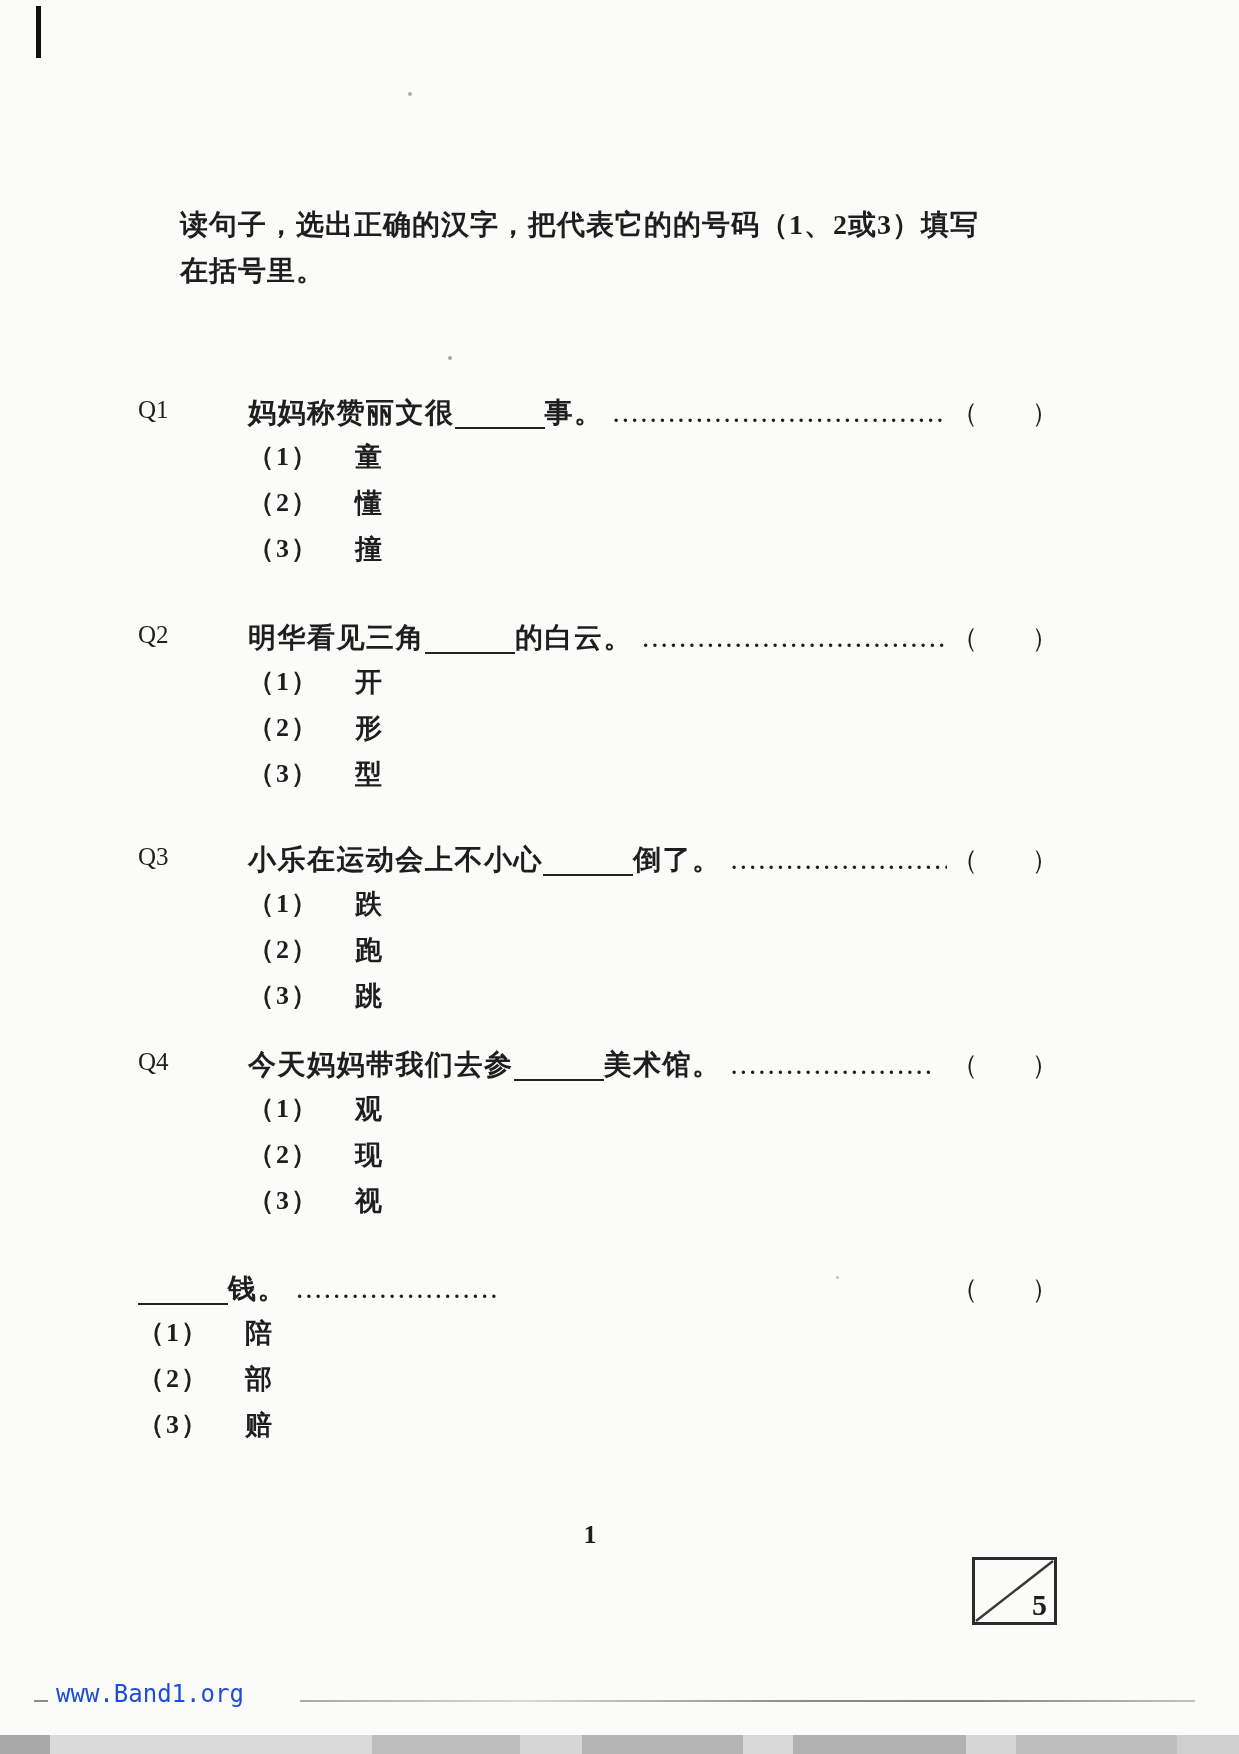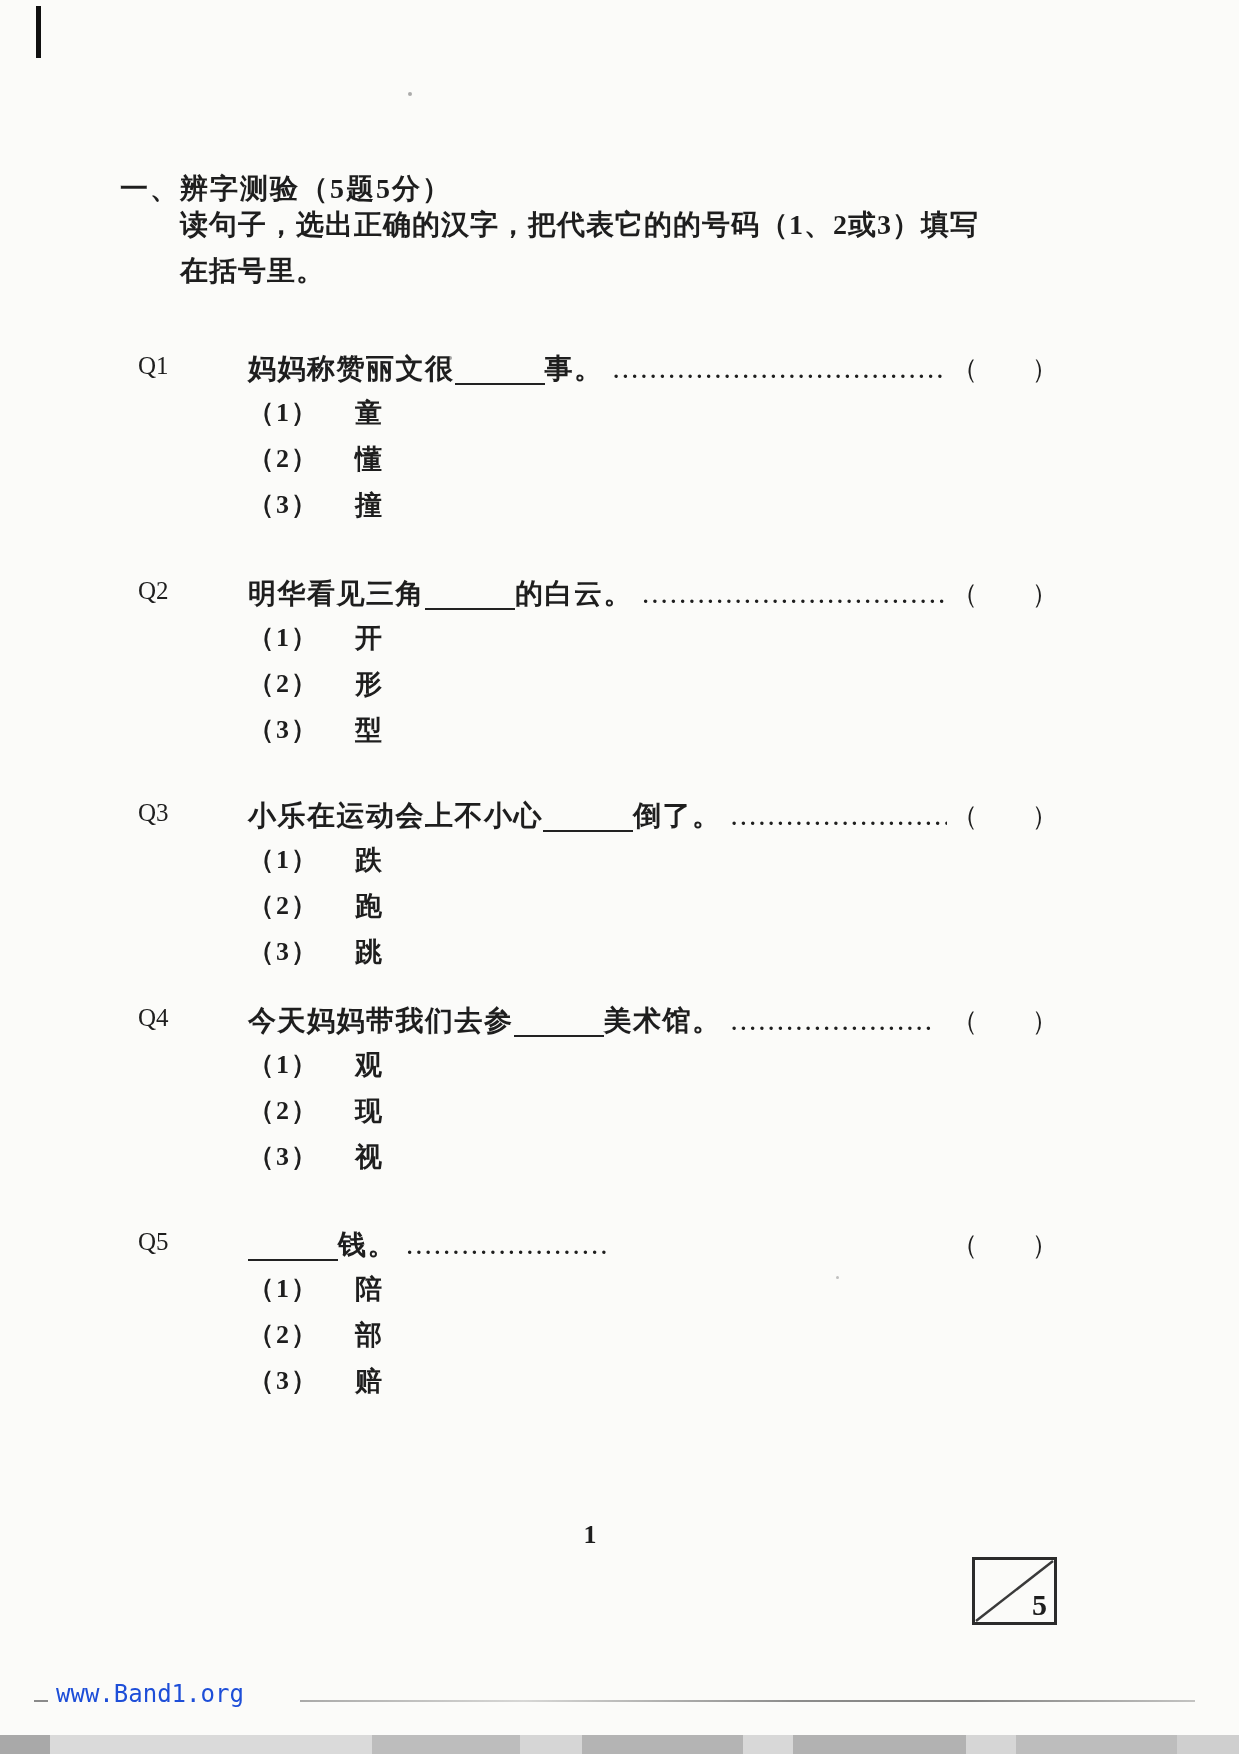--- a/index.html
+++ b/index.html
@@ -23,21 +23,21 @@
   .heading {
     position:absolute; left:120px; top:170px;
     font-size:28px; font-weight:bold; letter-spacing:2px;
   }
   .instruction {
     position:absolute; left:180px; top:202px; width:830px;
     font-size:28px; font-weight:bold; line-height:46px; letter-spacing:1px;
   }
 
   .q { position:absolute; left:138px; width:922px; }
-  .q-row { display:flex; }
+  .q-row { display:flex;margin-top:44px; }
   .q-label { width:110px; font-size:25px; font-weight:normal; padding-top:2px; }
   .q-main { flex:1; min-width:0; }
   .sentence-row { display:flex; align-items:baseline; font-size:28px; font-weight:bold; letter-spacing:1.5px; }
   .sent { white-space:nowrap; }
   .blank { width:90px; border-bottom:2.5px solid #222; height:20px; align-self:flex-end; margin-bottom:3px; flex:0 0 auto; }
   .leader {
     flex:1 1 auto; min-width:0; overflow:hidden; white-space:nowrap;
     font-size:21px; font-weight:bold; letter-spacing:4px;
     margin-left:10px; margin-right:4px;
   }
@@ -79,21 +79,20 @@
 </head>
 <body>
 
 <div class="page">
 
   <div class="corner-mark"></div>
   <div class="scan-dot dot-a"></div>
   <div class="scan-dot dot-b"></div>
   <div class="scan-dot dot-c"></div>
 
-  <div class="heading">一、辨字测验（5题5分）</div>
   <div class="instruction">
     <div>读句子，选出正确的汉字，把代表它的的号码（1、2或3）填写</div>
     <div>在括号里。</div>
   </div>
 
   <div class="q q1">
     <div class="q-row">
       <div class="q-label">Q1</div>
       <div class="q-main">
         <div class="sentence-row">
@@ -195,21 +194,20 @@
         <div class="opt">
           <span class="opt-num">（3）</span>
           <span class="opt-char">视</span>
         </div>
       </div>
     </div>
   </div>
 
   <div class="q q5">
     <div class="q-row">
-      <div class="q-label">Q5</div>
       <div class="q-main">
         <div class="sentence-row">
           <span class="blank"></span>
           <span class="sent">钱。</span>
           <span class="leader">......................</span>
           <span class="brackets"><span>（</span><span class="bgap"></span><span>）</span></span>
         </div>
         <div class="opt">
           <span class="opt-num">（1）</span>
           <span class="opt-char">陪</span>

